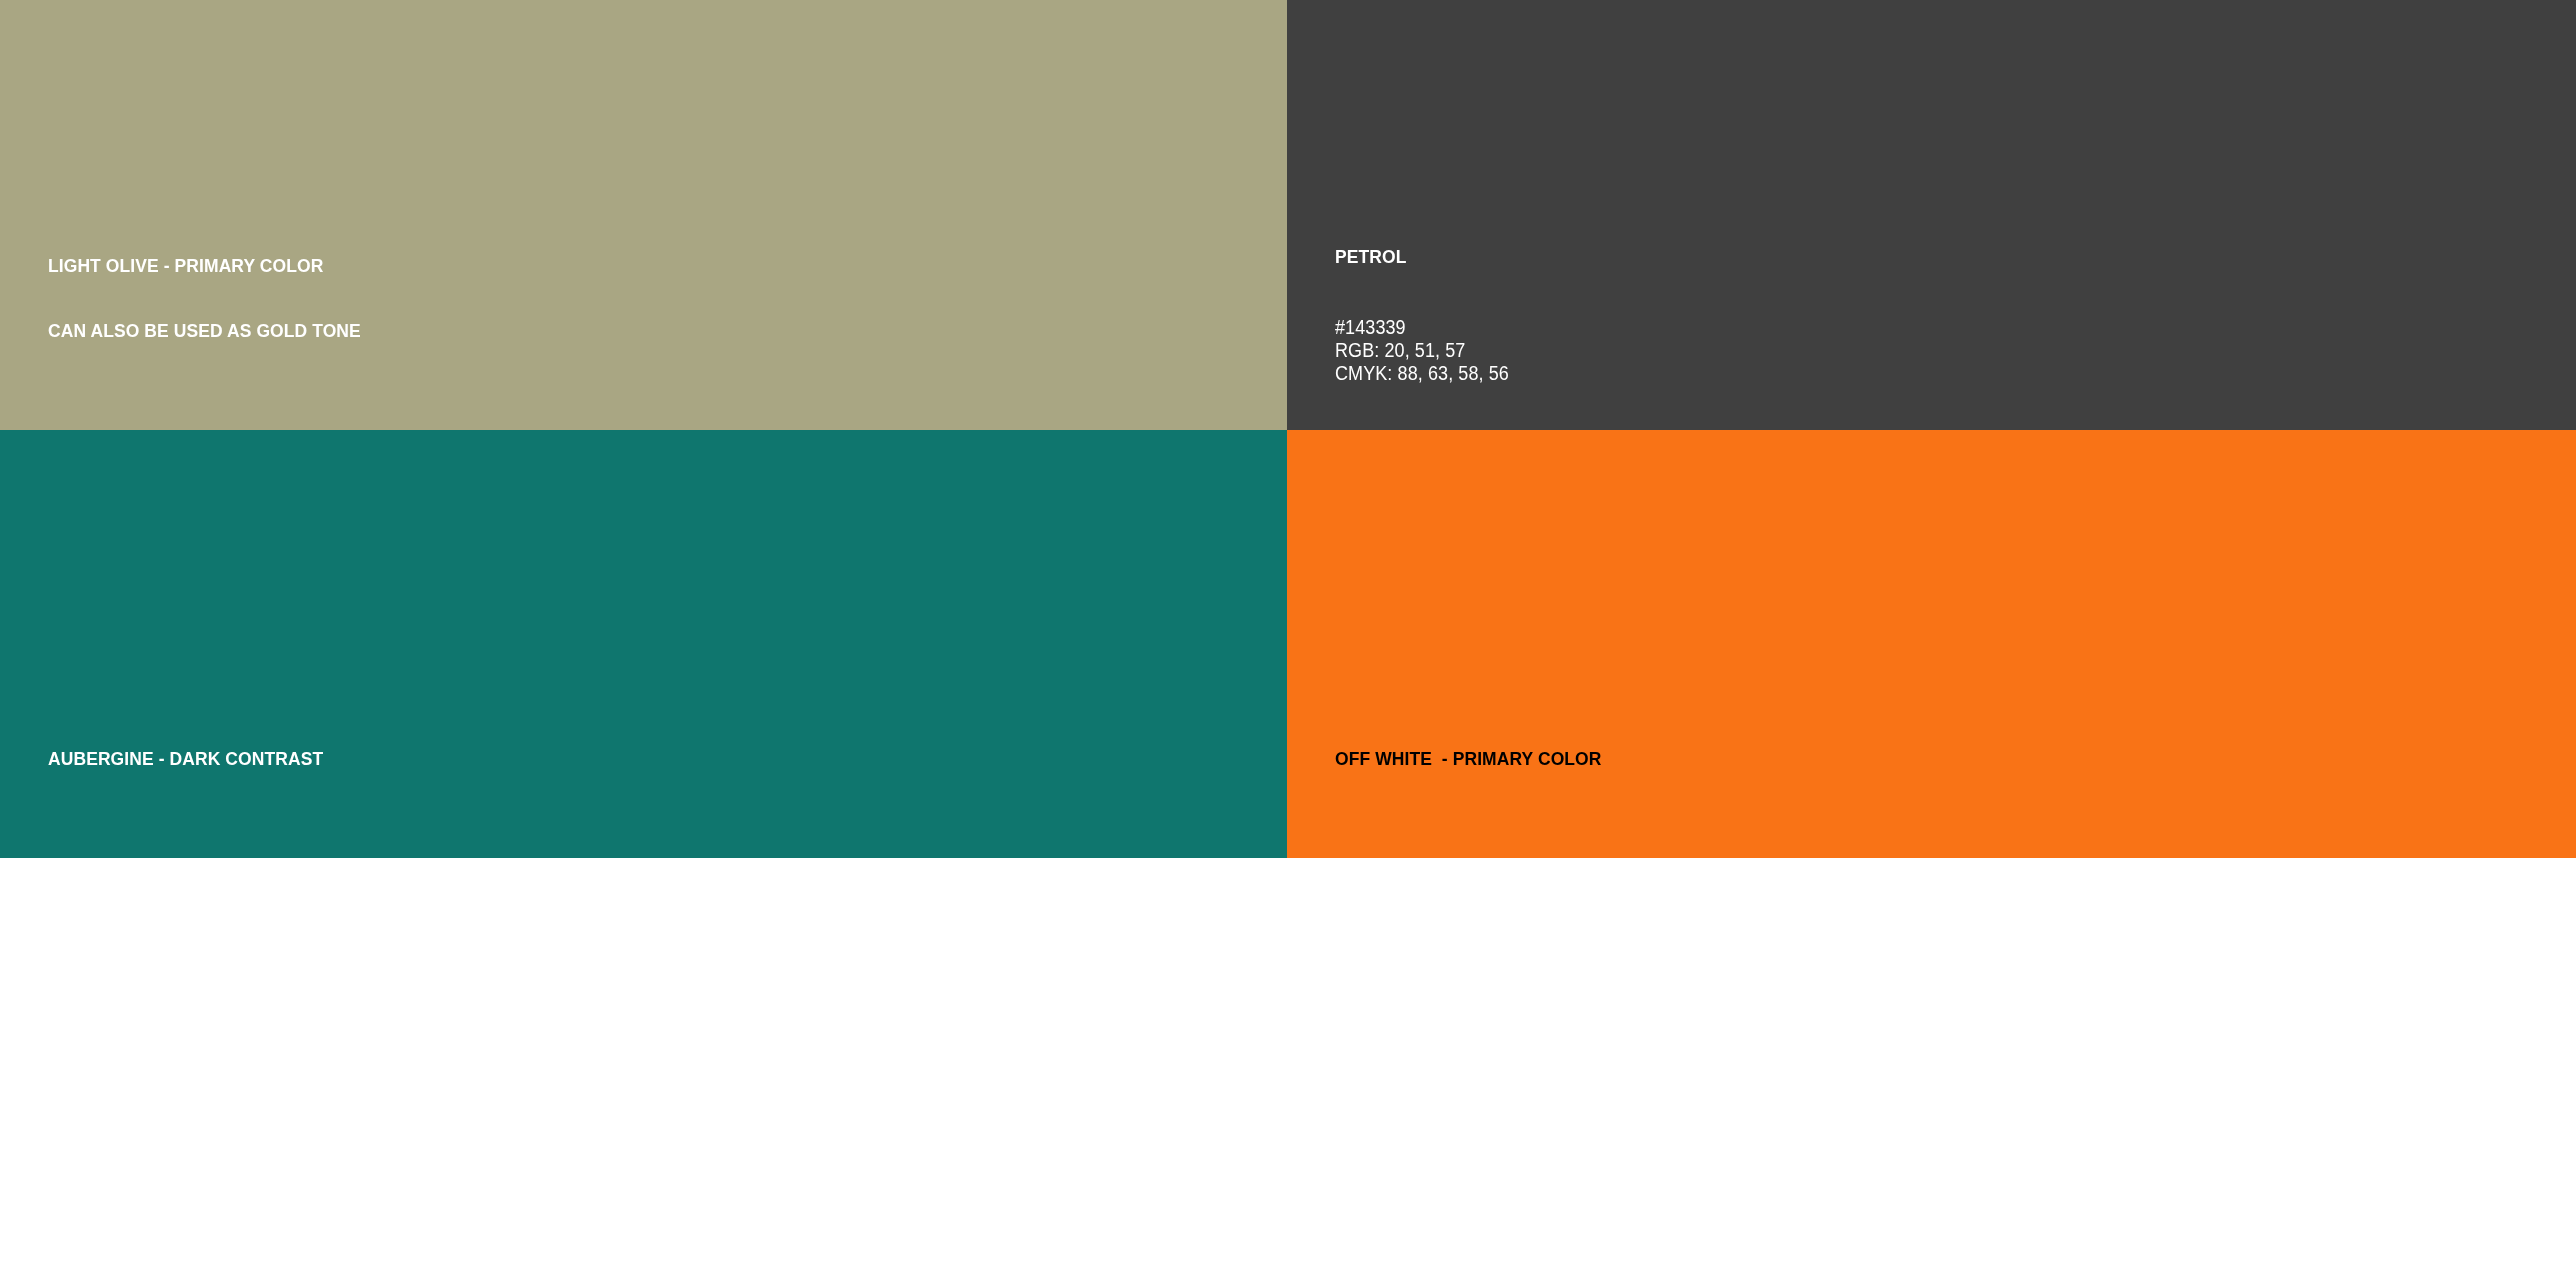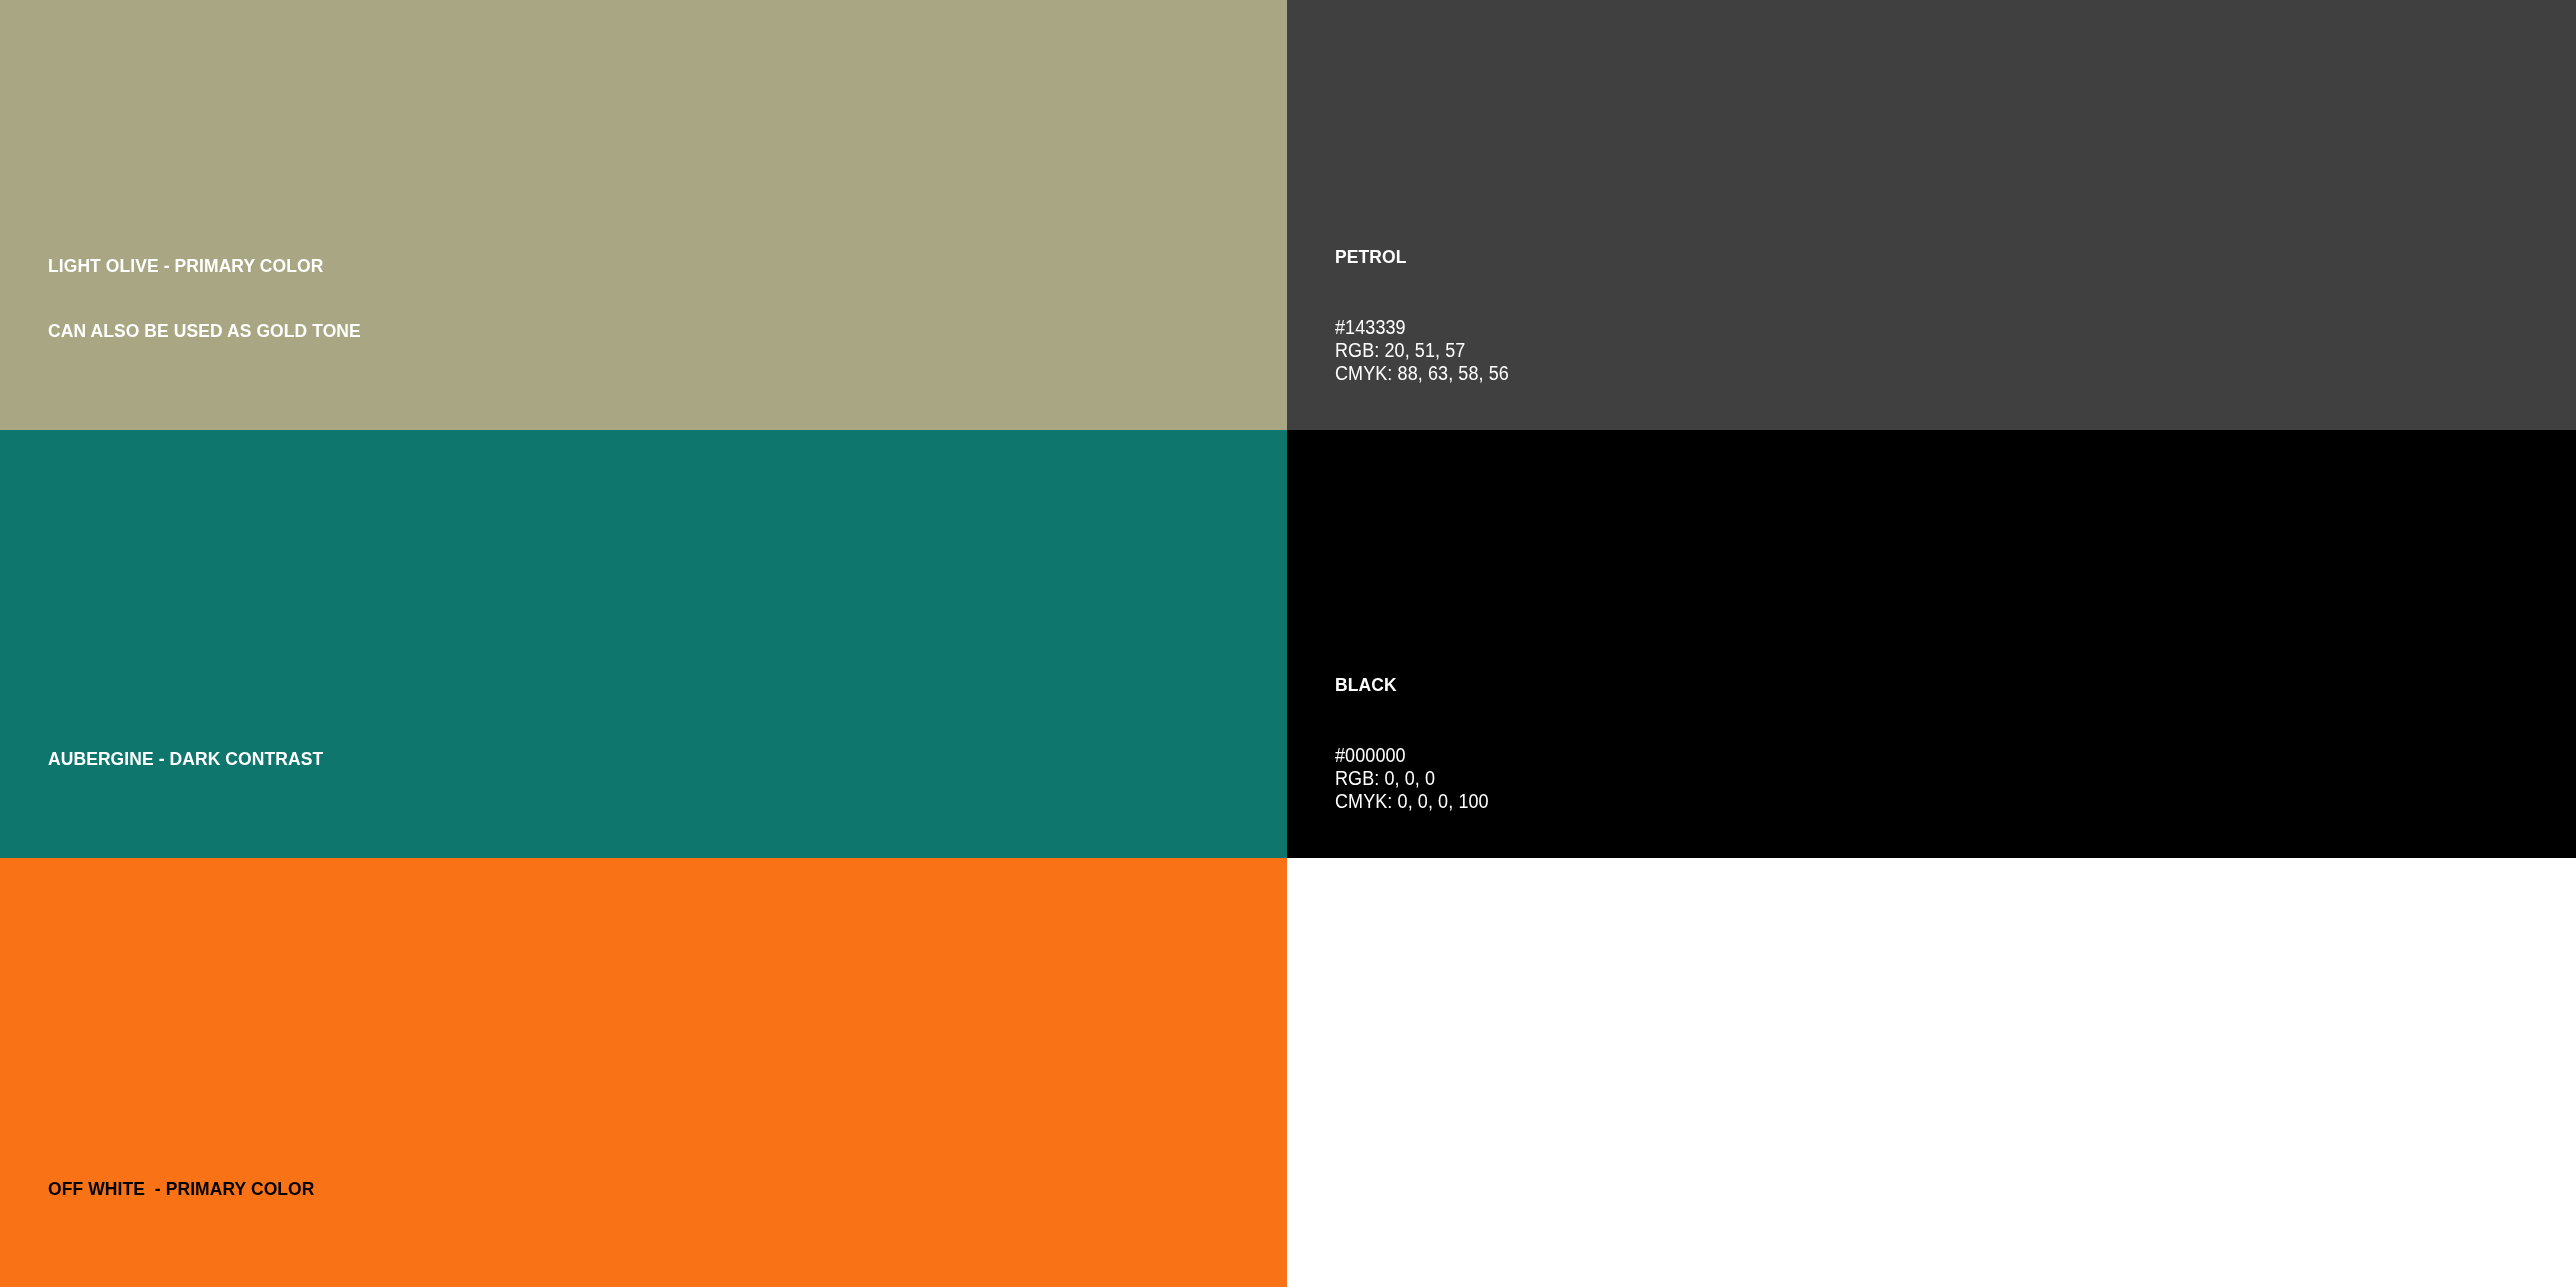--- a/index.html
+++ b/index.html
@@ -78,30 +78,20 @@
     </div>
   </div>
 
   <div class="swatch" style="background-color: #0f766e; color: rgb(255, 255, 255);">
     <div class="swatch-title">
       <div>AUBERGINE - DARK CONTRAST</div>
     </div>
   </div>
 
 
-  <div class="swatch" style="background-color: rgb(0, 0, 0); color: rgb(255, 255, 255);">
-    <div class="swatch-title">
-      <div>BLACK</div>
-    </div>
-    <div class="swatch-specs">
-      <div class="spec-line">#000000</div>
-      <div class="spec-line">RGB: 0, 0, 0</div>
-      <div class="spec-line">CMYK: 0, 0, 0, 100</div>
-    </div>
-  </div>
 
   <div class="swatch" style="background-color: #f97316; color: rgb(0, 0, 0);">
     <div class="swatch-title">
       <div>OFF WHITE  - PRIMARY COLOR</div>
     </div>
   </div>
 
 </div>
 
 

